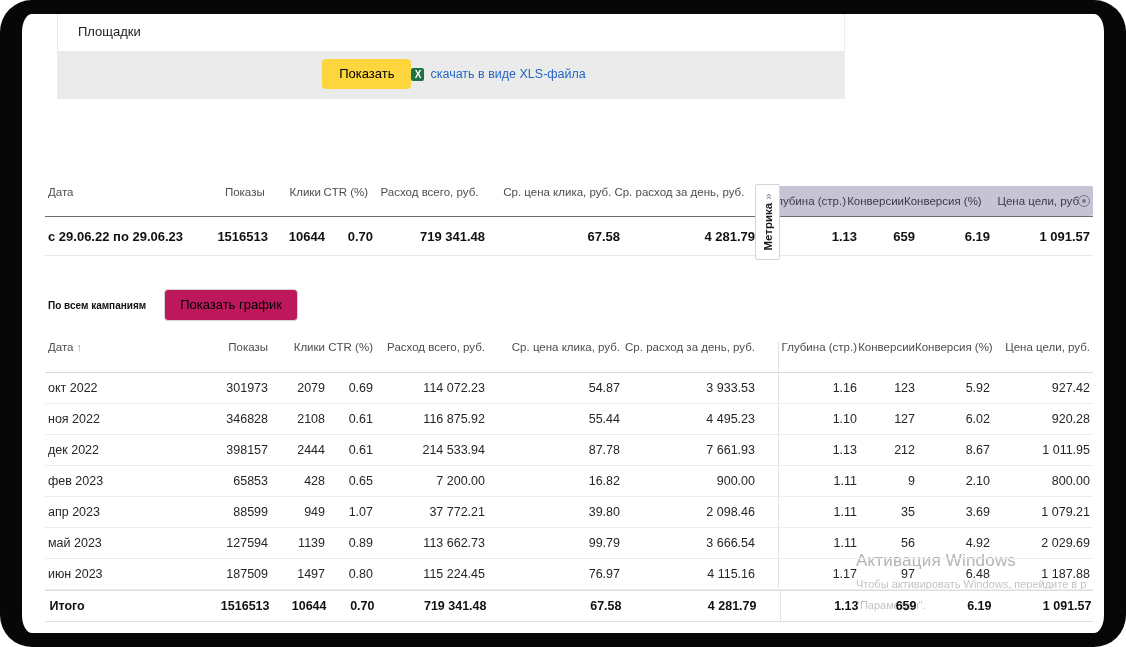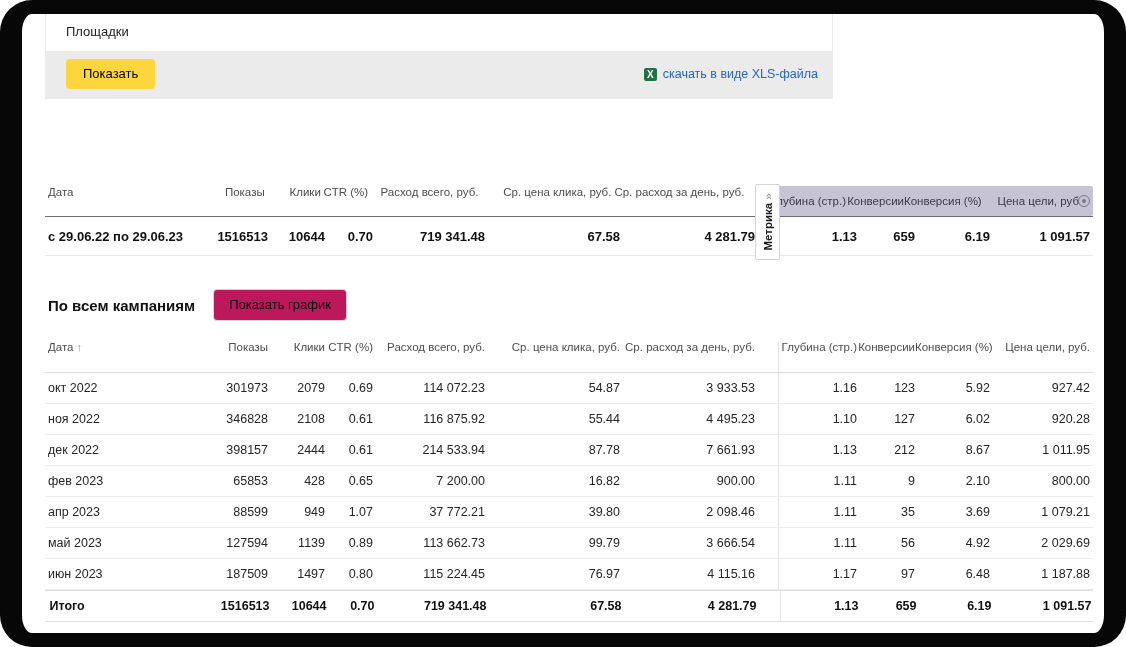--- a/index.html
+++ b/index.html
@@ -2,36 +2,36 @@
 <html><head>
 <meta charset="utf-8">
 <style>
   html,body{margin:0;padding:0;background:#fff;}
   .page{position:relative;width:1126px;height:647px;background:#fff;overflow:hidden;
         font-family:"Liberation Sans",sans-serif;color:#1a1a1a;}
   .frame{position:absolute;inset:0;border:solid #070707;border-width:14px 22px;
          border-radius:32px;pointer-events:none;z-index:60;}
 
   
-  .filter-panel{position:absolute;left:45px;top:14px;width:786px;background:#fff;
+  .filter-panel{position:absolute;left:57px;top:14px;width:786px;background:#fff;
                 border:1px solid #ececec;border-top:none;z-index:2;}
   .f-row{display:flex;align-items:flex-start;padding:9px 0 1px 20px;}
   .f-label{width:115px;font-size:13px;color:#222;padding-top:1px;}
   .opt-group{display:flex;gap:20px;align-items:center;}
   .opt{display:flex;align-items:center;font-size:13px;color:#222;}
   .cb{width:15px;height:15px;border:1px solid #d2d2d2;border-radius:3px;background:#fff;
       position:relative;display:inline-block;margin-right:7px;flex:0 0 auto;}
   .cb.on{background:#ffe04e;border-color:#e9c62f;}
   .cb.on::after{content:"\2713";position:absolute;left:1px;top:-7px;font-size:18px;
                 font-weight:bold;color:#101010;}
   .help-ic{display:inline-flex;align-items:center;justify-content:center;width:13px;height:13px;
            border:1px solid #c9c9c9;border-radius:50%;color:#9b9b9b;font-size:9px;
            margin-left:5px;vertical-align:-2px;}
   .panel-footer{margin-top:11px;background:#ebebeb;display:flex;align-items:center;
-                justify-content:space-between;padding:8px 14px 9px 20px;}
+                justify-content:center;padding:8px 14px 9px 20px;}
   .show-btn{background:#fdd53c;border:0;border-radius:4px;padding:7px 17px 8px;font-size:13px;
             color:#000;font-family:inherit;cursor:pointer;}
   .xls-link{display:flex;align-items:center;gap:6px;color:#2466c4;font-size:12.5px;
             text-decoration:none;cursor:pointer;}
   .xls-ic{width:13px;height:13px;background:#1f7244;border-radius:2px;color:#fff;font-size:10px;
           font-weight:bold;display:flex;align-items:center;justify-content:center;}
 
   
   .tbl{position:absolute;left:45px;width:1048px;z-index:2;}
   .t-header{display:flex;align-items:flex-start;font-size:11.5px;color:#4d4d4d;}
@@ -55,21 +55,21 @@
   .gear-ic::after{content:"";position:absolute;left:3px;top:3px;width:4px;height:4px;
                   border-radius:50%;background:#77758a;}
   .metrika-tab{position:absolute;left:710px;top:-2px;width:23px;height:74px;background:#fff;
                border:1px solid #d4d4d4;border-radius:2px;z-index:3;}
   .metrika-inner{position:absolute;left:50%;top:50%;transform:translate(-50%,-50%) rotate(-90deg);
                  white-space:nowrap;font-size:11.5px;font-weight:bold;color:#1a1a1a;}
   .metrika-inner .arr{color:#8a8a8a;font-weight:normal;margin-left:3px;}
 
   
   .campaigns{position:absolute;left:48px;top:289px;display:flex;align-items:center;gap:18px;z-index:2;}
-  .camp-title{font-size:15px;font-weight:bold;color:#111;}
+  .camp-title{font-size:10px;font-weight:bold;color:#111;}
   .chart-btn{background:#be185d;border:1px solid #d6d6d6;border-radius:4px;padding:7px 15px 8px;
              font-size:13px;color:#000;font-family:inherit;cursor:pointer;}
 
   
   .main{top:341px;}
   .main .t-header{height:31px;border-bottom:1px solid #dcdcdc;}
   .main .t-row{height:30px;font-size:12.5px;color:#262626;border-bottom:1px solid #ededed;}
   .main .c-sp{border-right:1px solid #e3e3e3;height:100%;}
   .main .t-header .c-sp{height:31px;}
   .main .t-row.bold-row{font-weight:bold;color:#111;}
@@ -80,20 +80,25 @@
   .watermark{position:absolute;left:856px;top:551px;width:248px;overflow:hidden;z-index:1;}
   .wm1{font-size:17px;color:#b3b3b3;letter-spacing:.2px;}
   .wm2{font-size:11px;color:#c4c4c4;white-space:nowrap;margin-top:7px;}
   .wm3{font-size:11px;color:#c4c4c4;margin-top:9px;}
 </style>
 </head>
 <body>
 
 <div class="page">
 
+  <div class="watermark">
+    <div class="wm1">Активация Windows</div>
+    <div class="wm2">Чтобы активировать Windows, перейдите в р</div>
+    <div class="wm3">"Параметры".</div>
+  </div>
 
   <div class="filter-panel">
     <div class="f-row">
       <div class="f-label">Площадки</div>
     </div>
     <div class="panel-footer">
       <button class="show-btn">Показать</button>
       <a class="xls-link">
         <span class="xls-ic">X</span>
         <span>скачать в виде XLS-файла</span>

